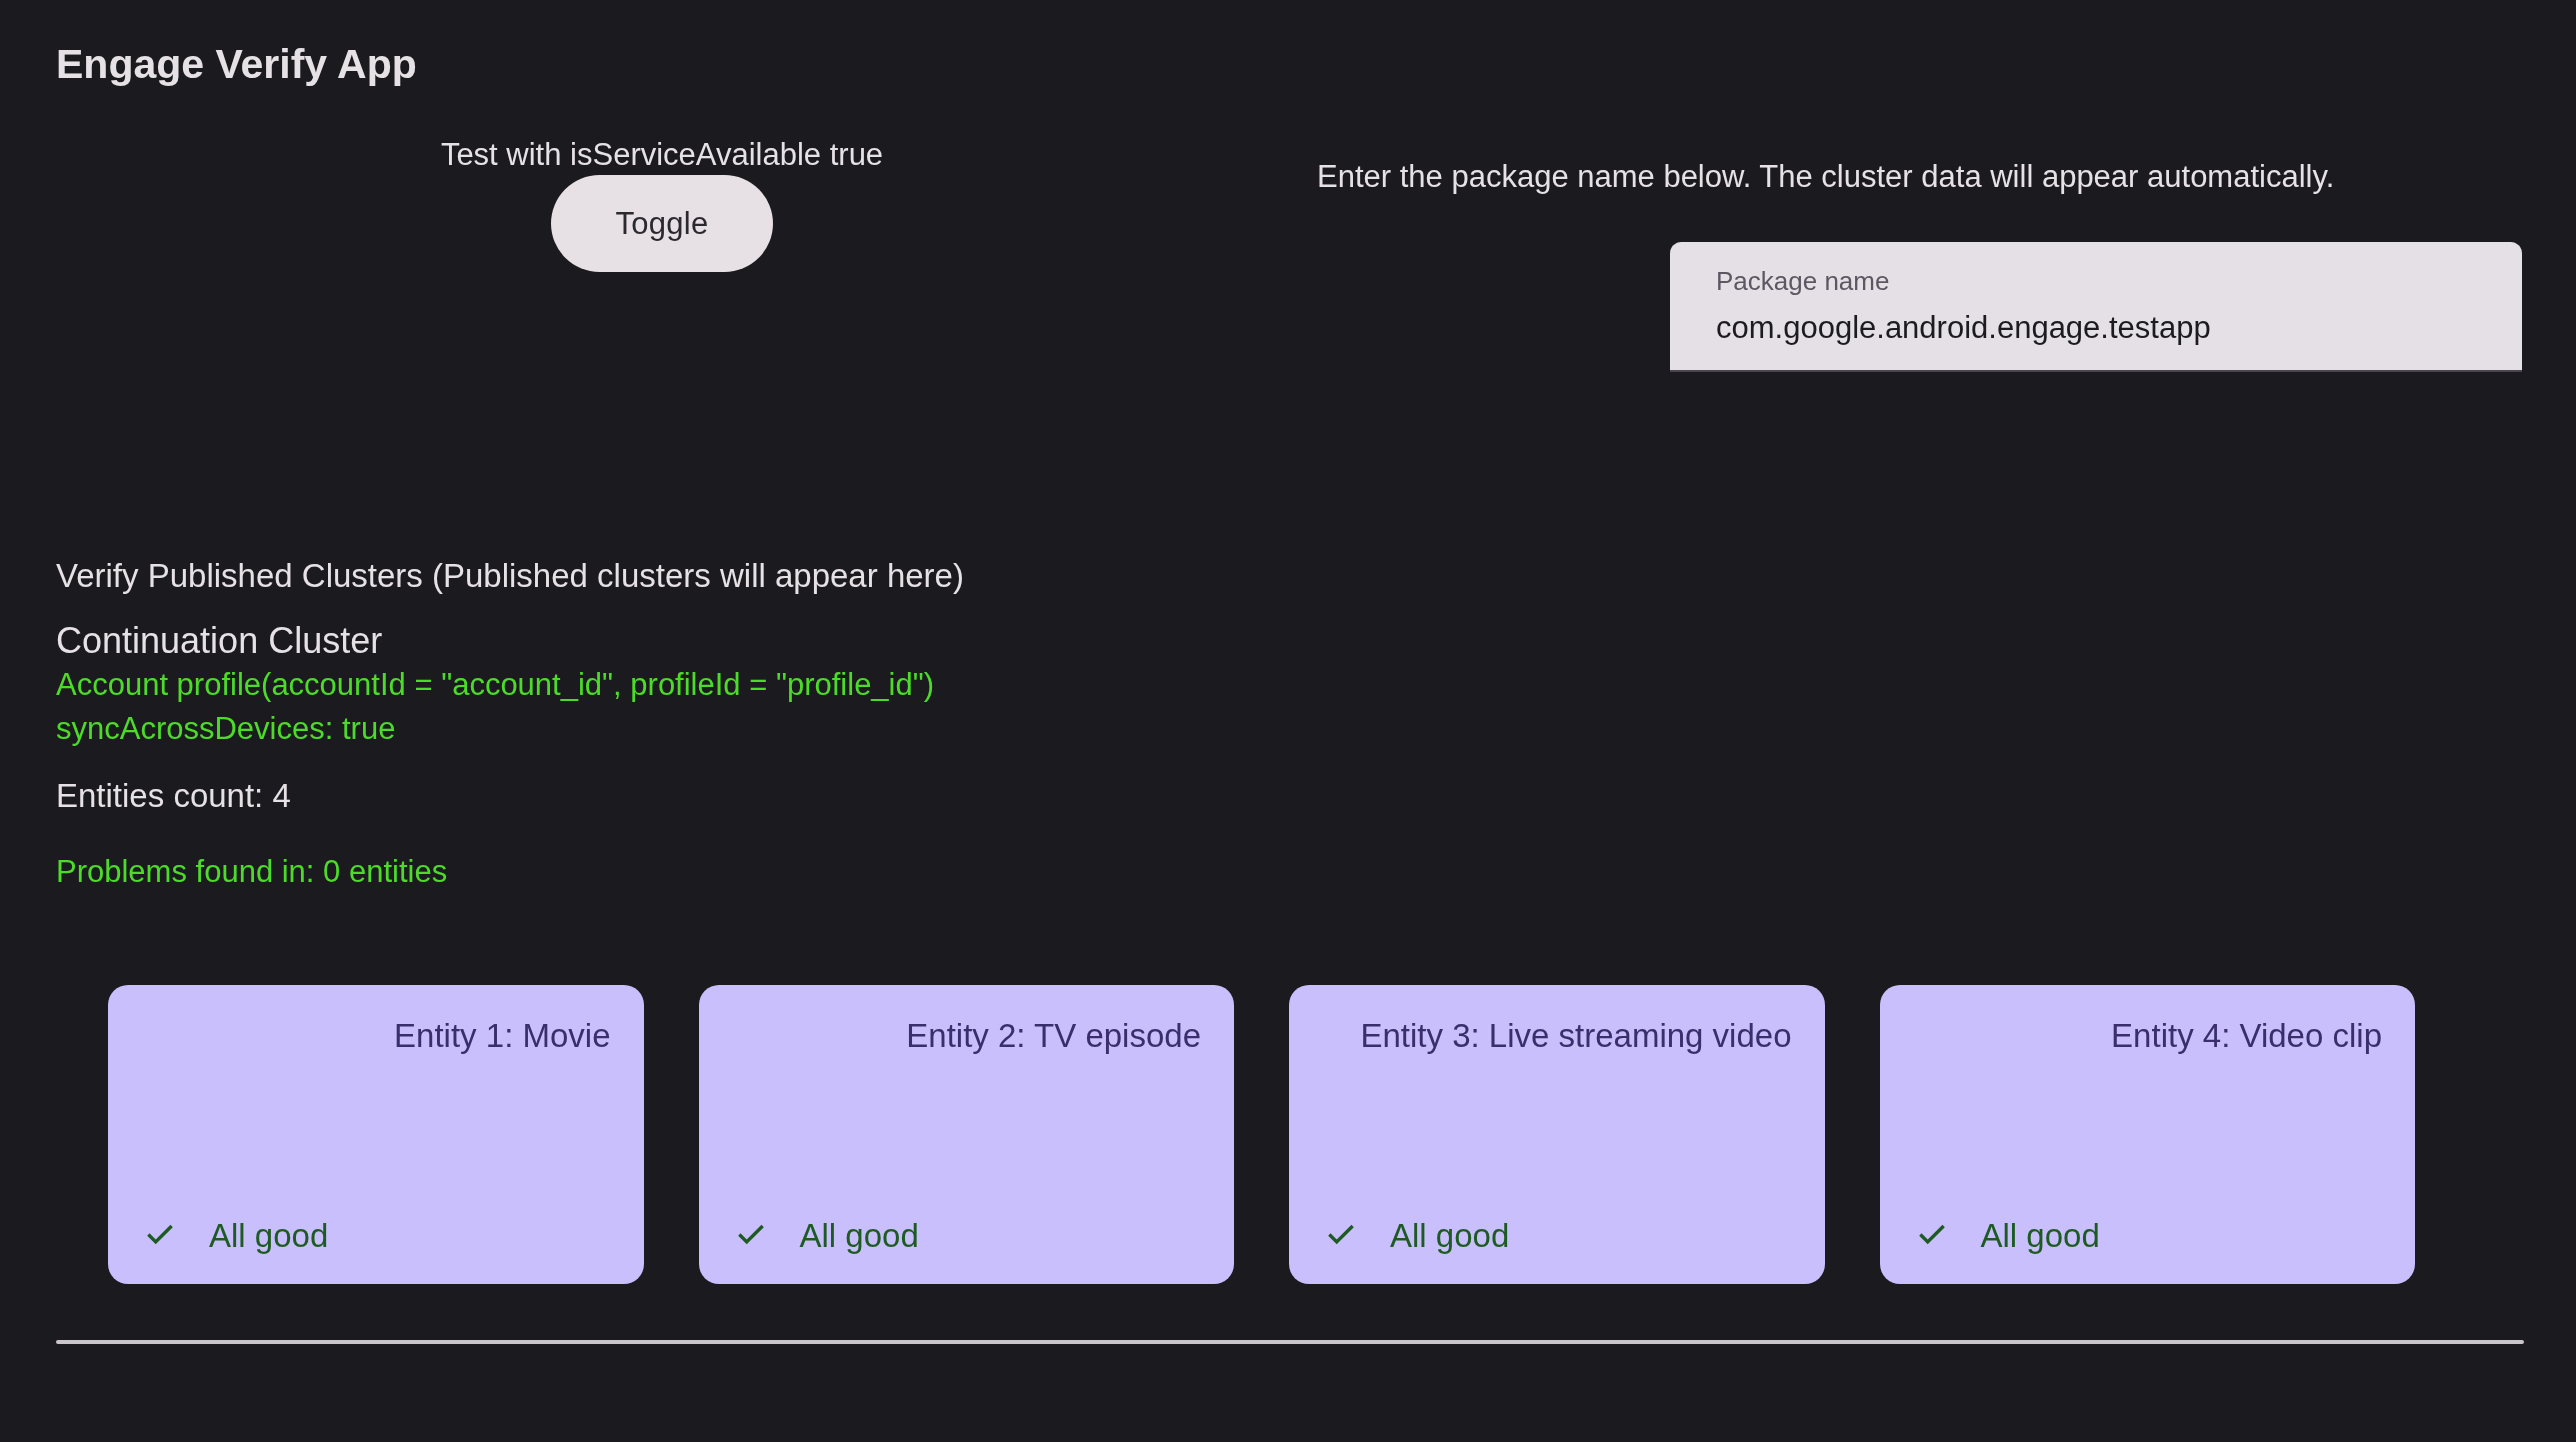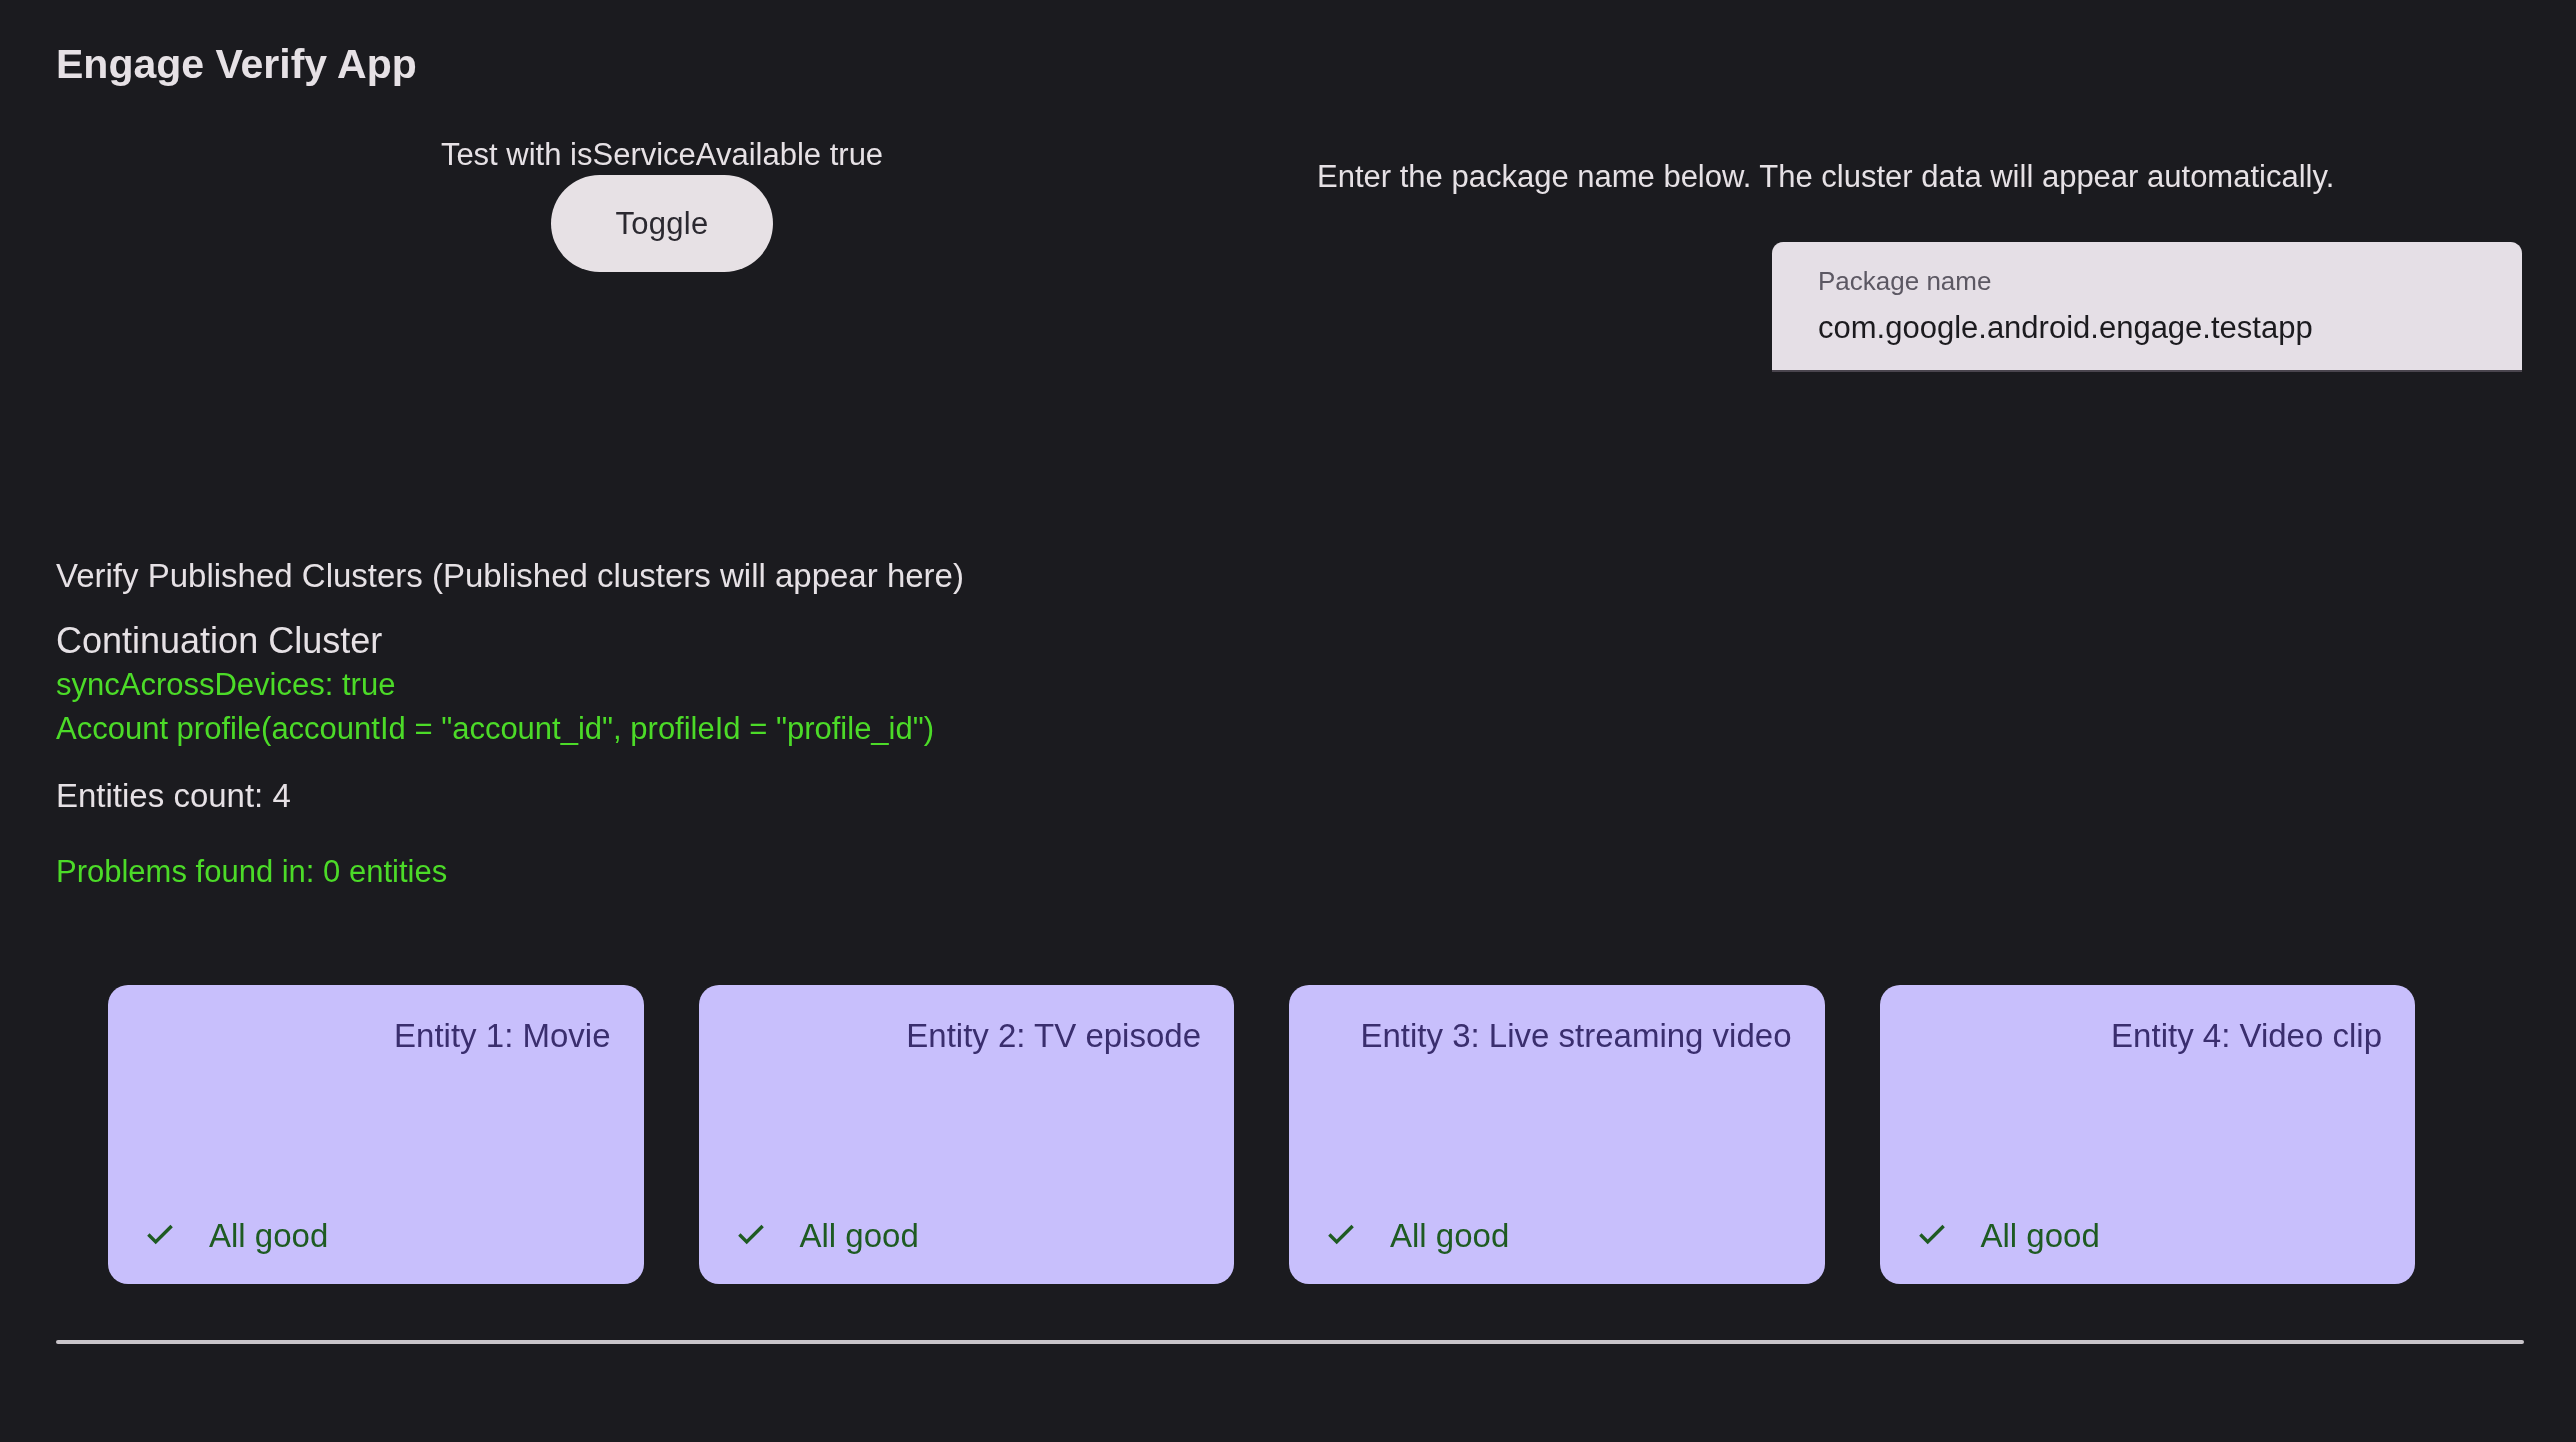--- a/index.html
+++ b/index.html
@@ -81,21 +81,21 @@
     line-height: 1.42;
     color: #E6E1E5;
     max-width: 1055px;
   }
   .textfield-wrap {
     margin-top: 43px;
     display: flex;
     justify-content: flex-end;
   }
   .textfield {
-    width: 750px;
+    width: 852px;
     background: #E5DFE6;
     border-radius: 11.4px 11.4px 0 0;
     border-bottom: 2.9px solid #4A454E;
     padding: 23px 46px 24px 46px;
     box-sizing: border-box;
     cursor: text;
   }
   .textfield-label {
     font-size: 26px;
     line-height: 1.25;
@@ -228,22 +228,22 @@
         <span class="textfield-label">Package name</span>
         <span class="textfield-value" placeholder="Package name">com.google.android.engage.testapp</span>
       </div>
     </div>
   </div>
 
   <div class="verify-heading">Verify Published Clusters (Published clusters will appear here)</div>
 
   <div class="cluster-block">
     <div class="cluster-title">Continuation Cluster</div>
+    <div class="cluster-line">Account profile(accountId = "account_id", profileId = "profile_id")</div>
     <div class="cluster-line">syncAcrossDevices: true</div>
-    <div class="cluster-line">Account profile(accountId = "account_id", profileId = "profile_id")</div>
     <div class="entities-count">Entities count: 4</div>
     <div class="problems-found">Problems found in: 0 entities</div>
   </div>
 
   <div class="cards-row">
 
     <div class="entity-card">
       <div class="entity-title">Entity 1: Movie</div>
       <div class="entity-status">
         <svg class="check-icon" viewBox="0 0 24 24" aria-hidden="true">

